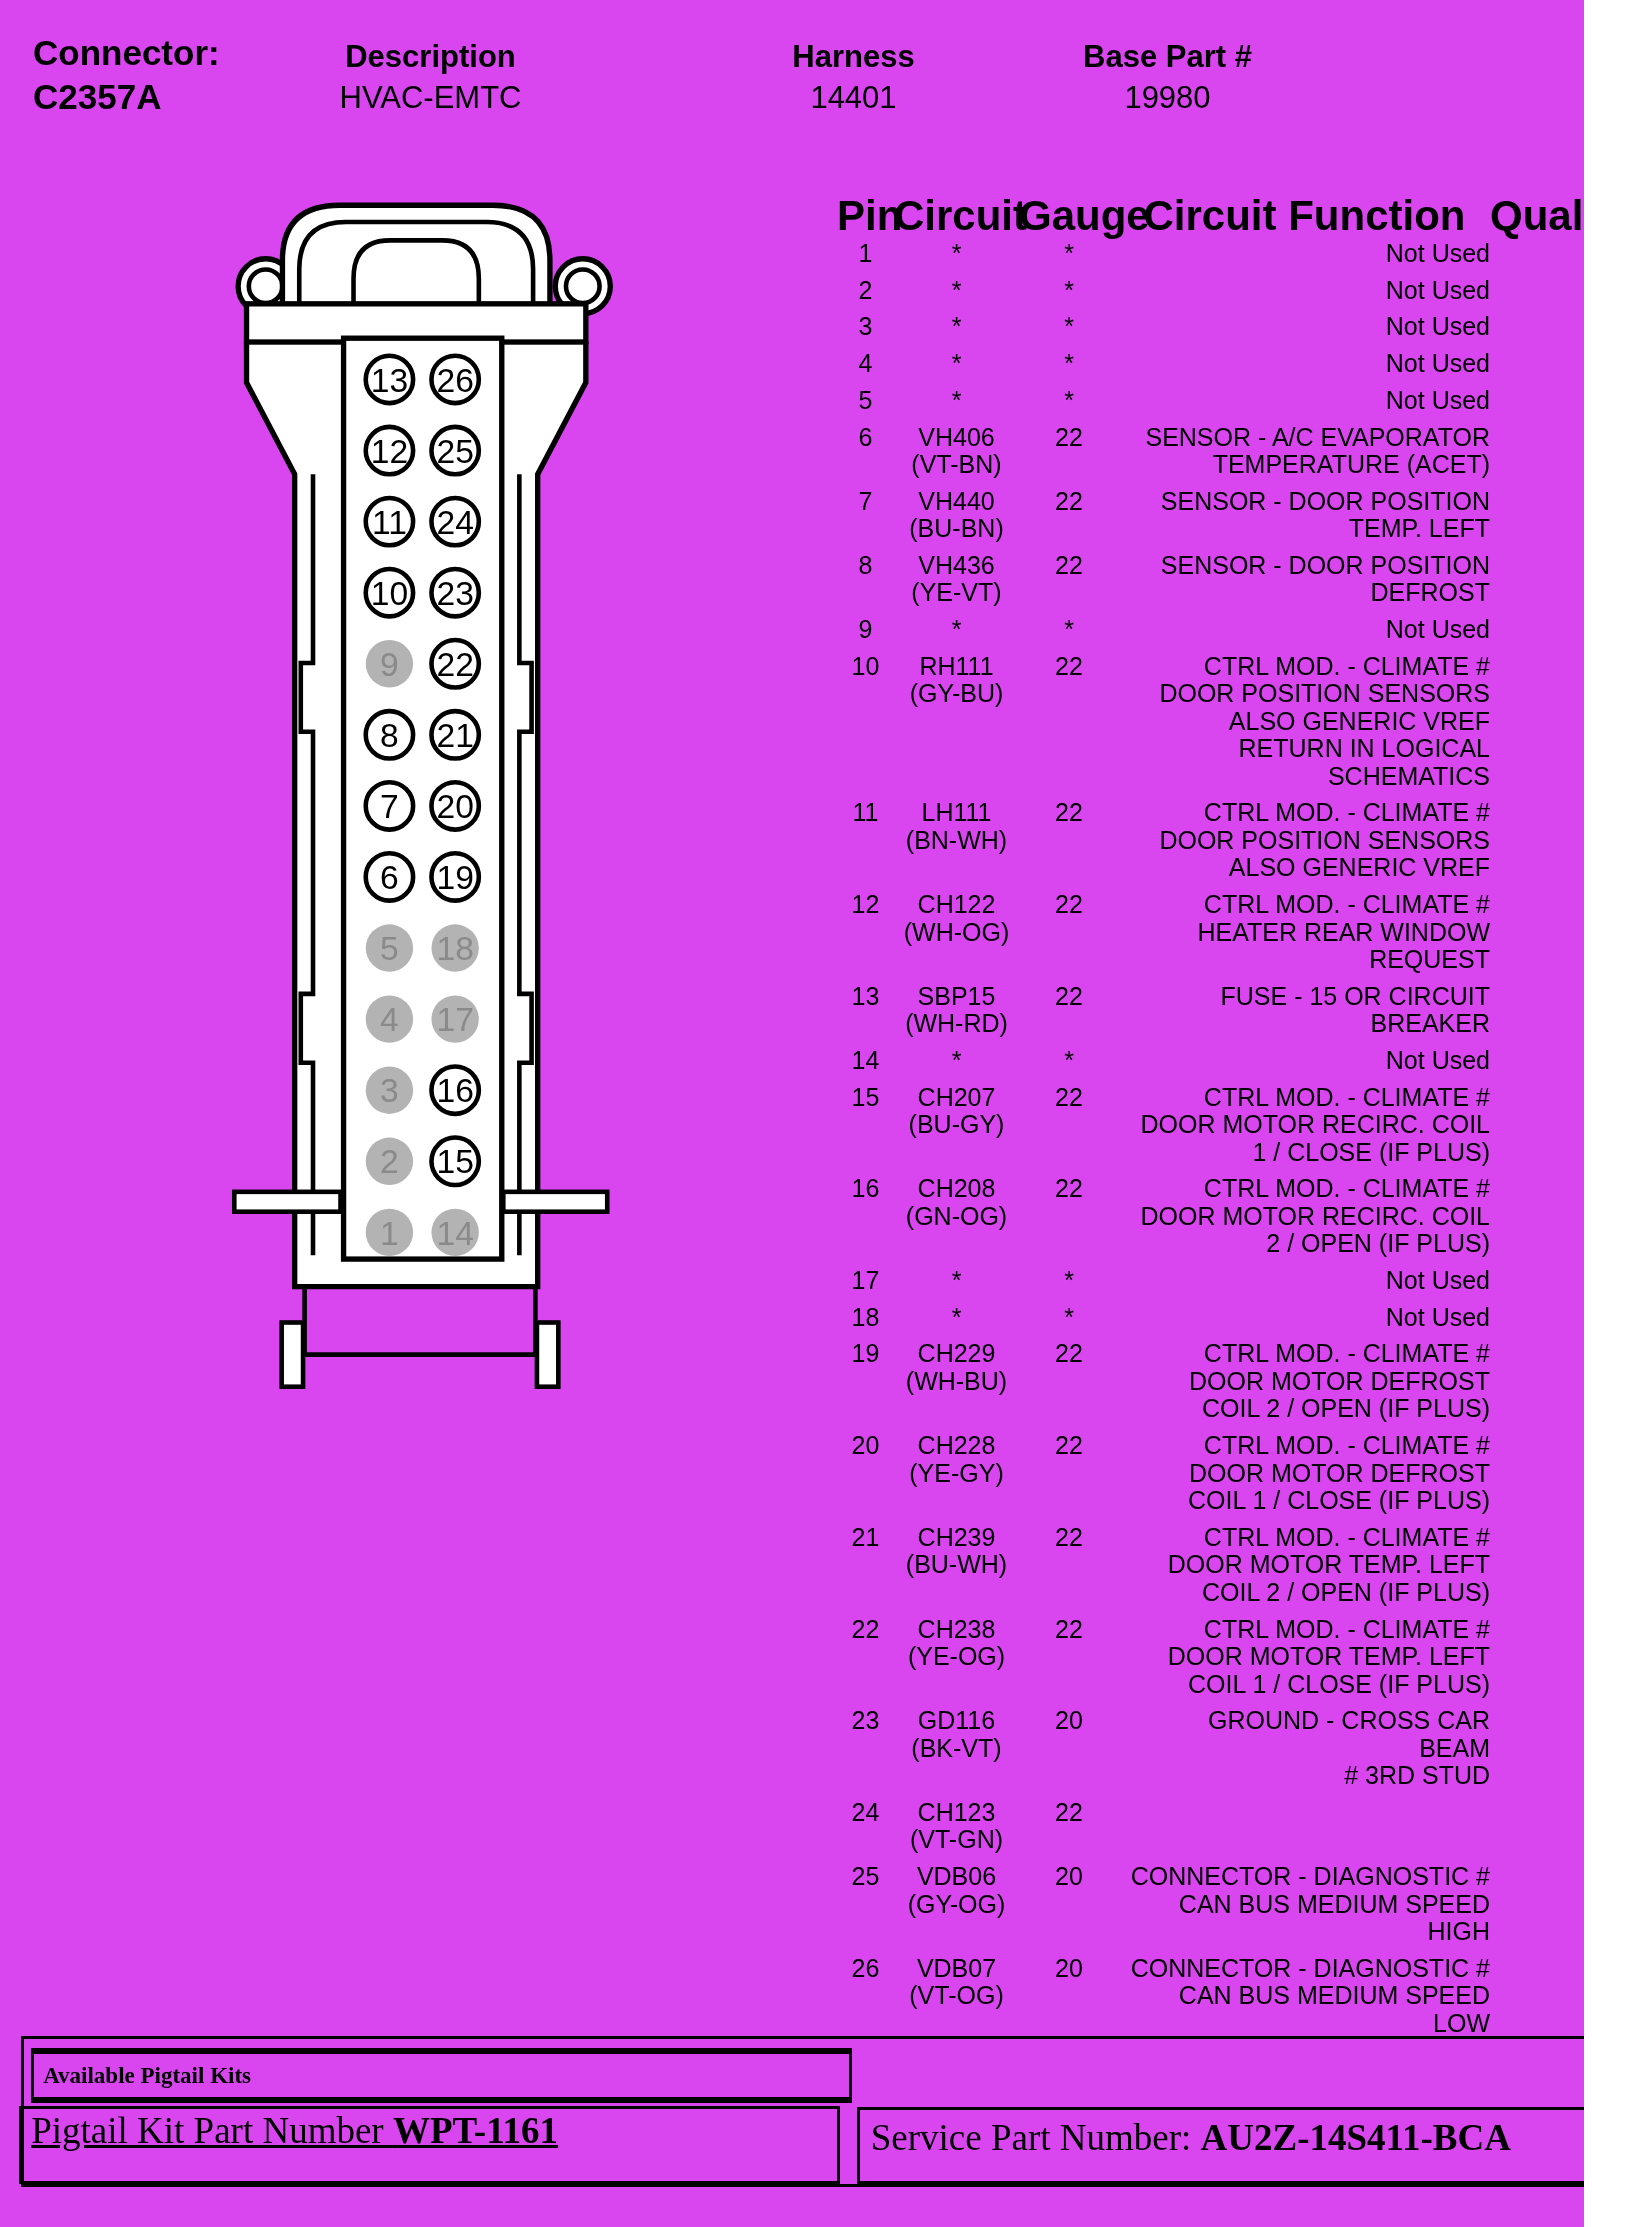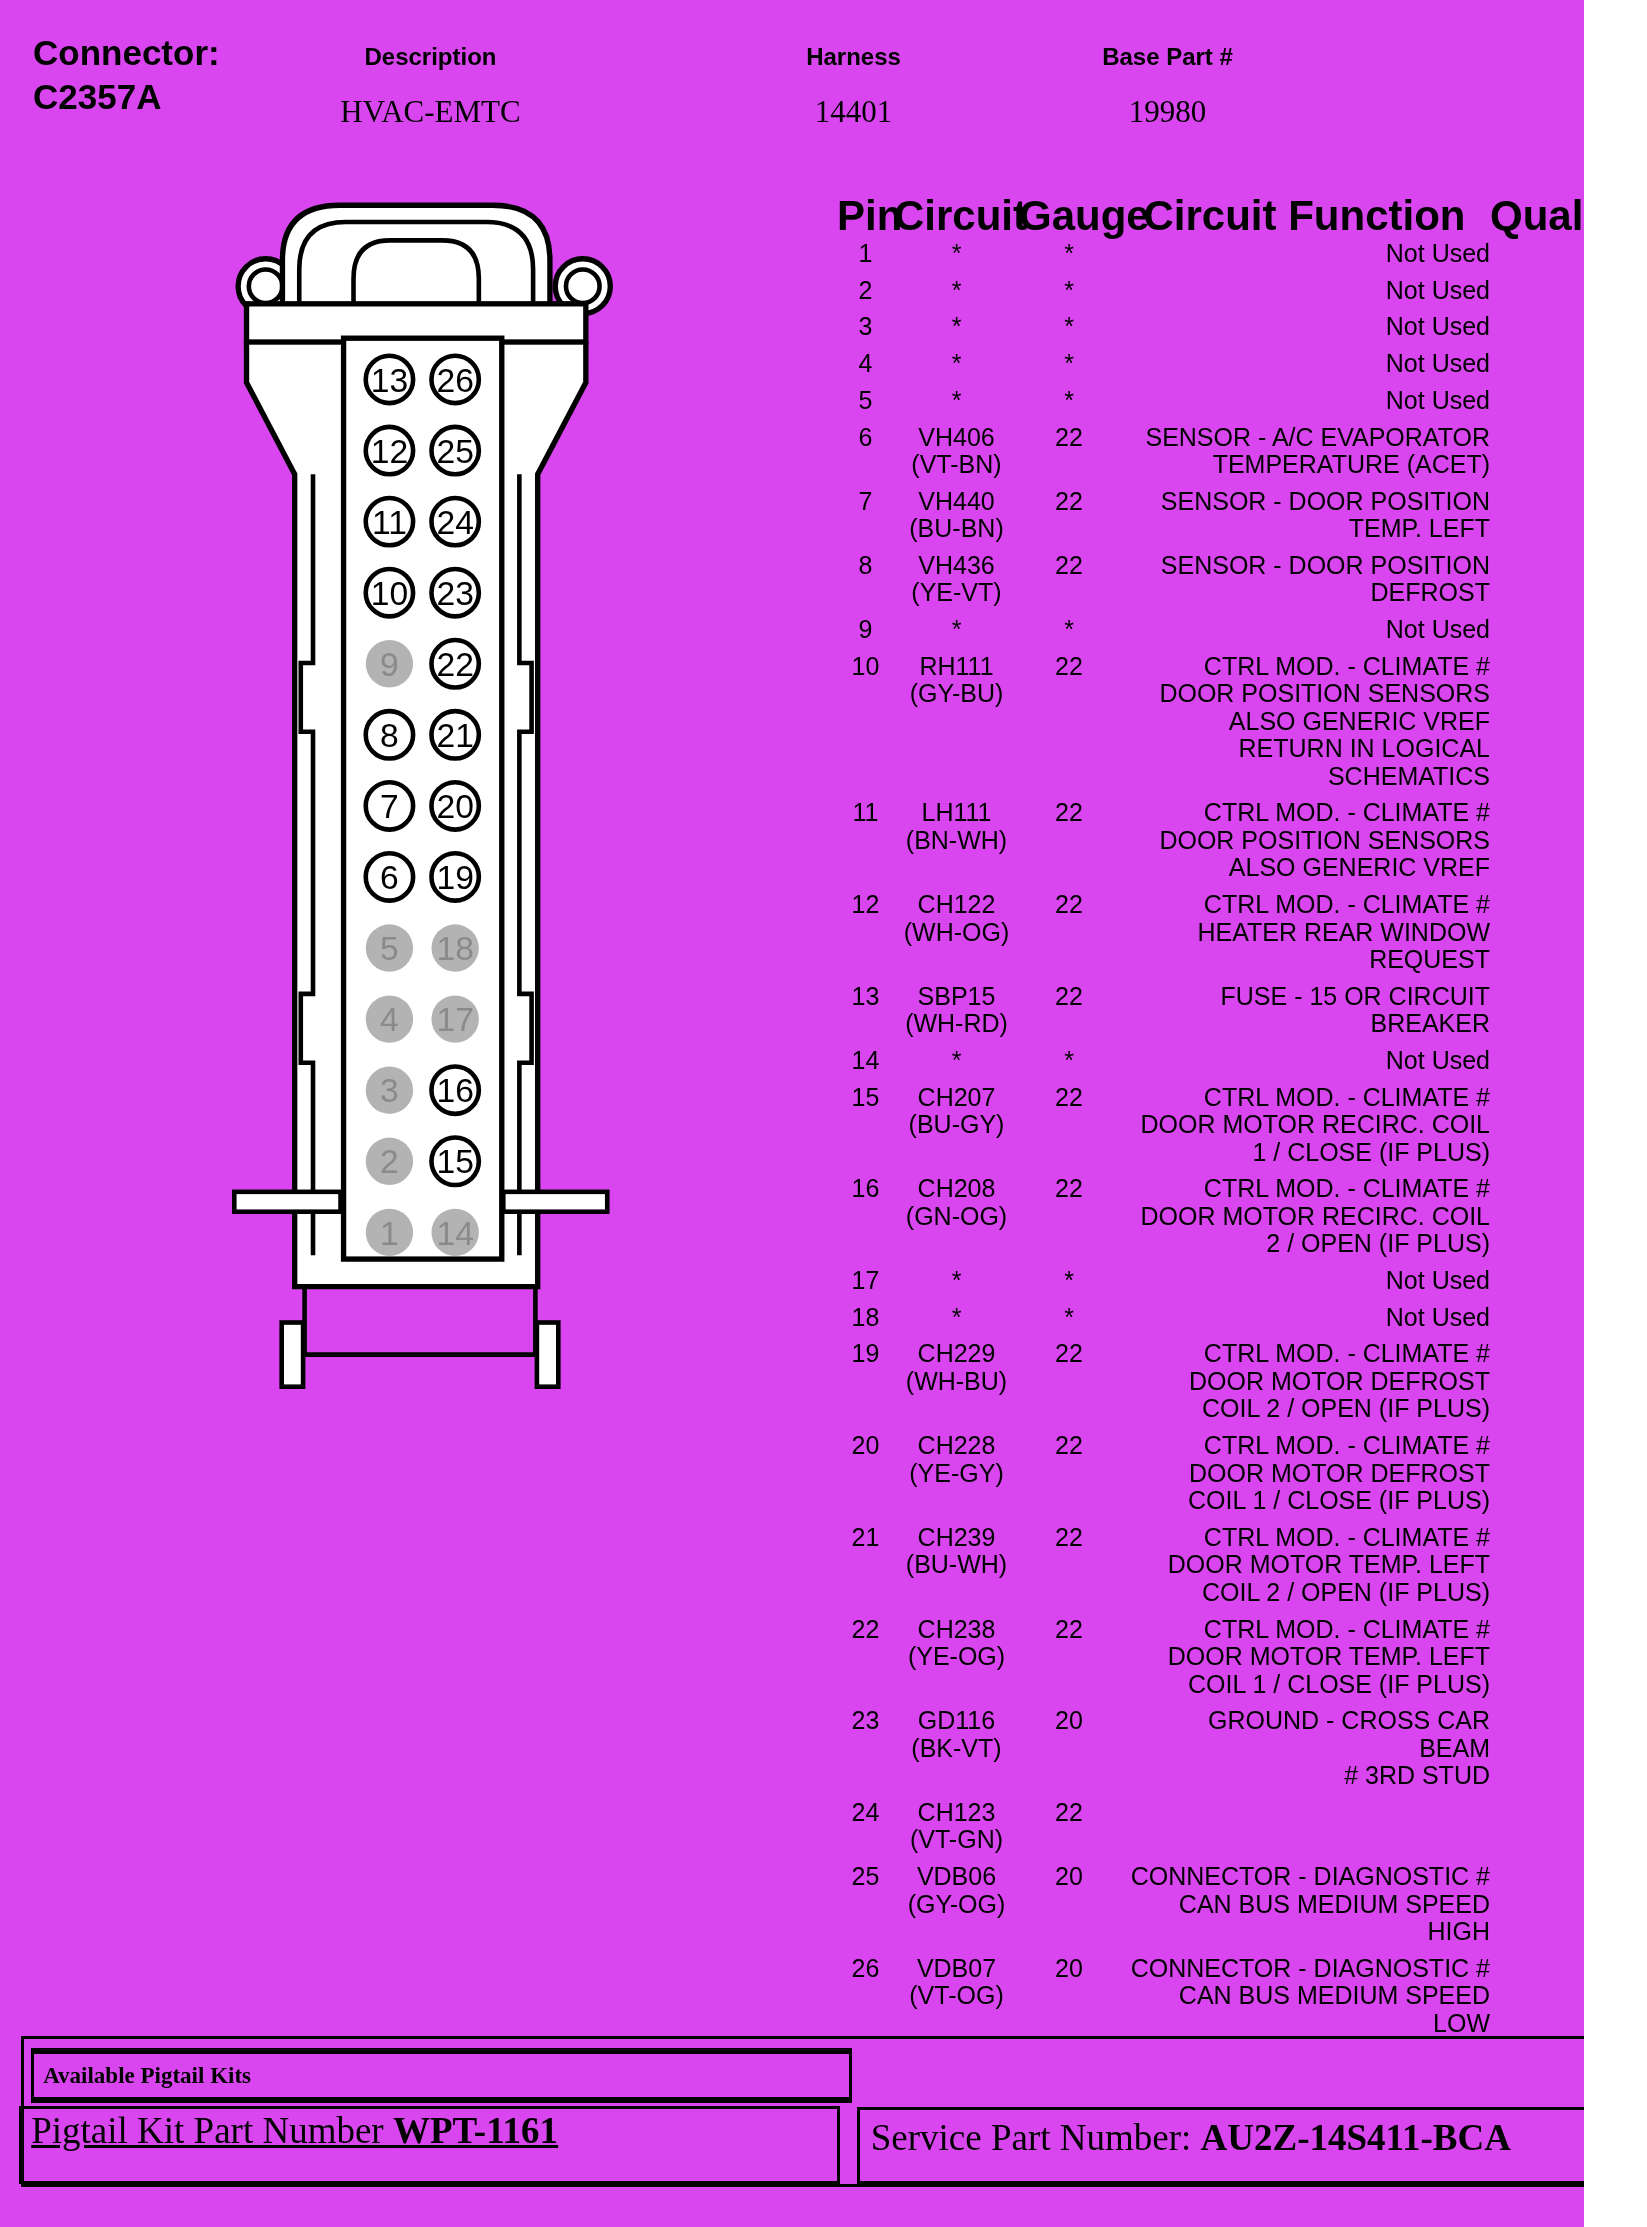--- a/index.html
+++ b/index.html
@@ -3,22 +3,22 @@
 <meta charset="utf-8">
 <style>
   html,body{margin:0;padding:0;background:#fff;}
   #page{
     position:relative;width:1584px;height:2227px;background:#d946ef;overflow:hidden;
     font-family:"Liberation Sans","DejaVu Sans",sans-serif;color:#000;
   }
   
   .conn-title{position:absolute;left:33px;top:31px;font-size:35px;font-weight:bold;line-height:44px;}
   .hfield{position:absolute;top:40px;width:245px;text-align:center;}
-  .hlabel{font-size:24px;font-weight:bold;line-height:34px;}
-  .hvalue{font-size:31px;line-height:34px;margin-top:21px;font-family:Liberation Serif, serif;}
+  .hlabel{font-size:31px;font-weight:bold;line-height:34px;}
+  .hvalue{font-size:31px;line-height:34px;margin-top:7px;}
   
   #connector-svg{position:absolute;left:225px;top:193px;}
   
   #pin-table{position:absolute;left:837px;top:197px;width:811px;}
   .thead,.trow{display:grid;grid-template-columns:57px 125px 100px 371px 157px;}
   .thead{font-size:42px;font-weight:bold;line-height:37px;margin-bottom:6.1px;}
   .thead div{text-align:center;}
   .trow{font-size:25px;line-height:27.5px;margin-bottom:9.2px;}
   .c-pin{text-align:center;}
   .c-circuit{text-align:center;white-space:pre-line;}

